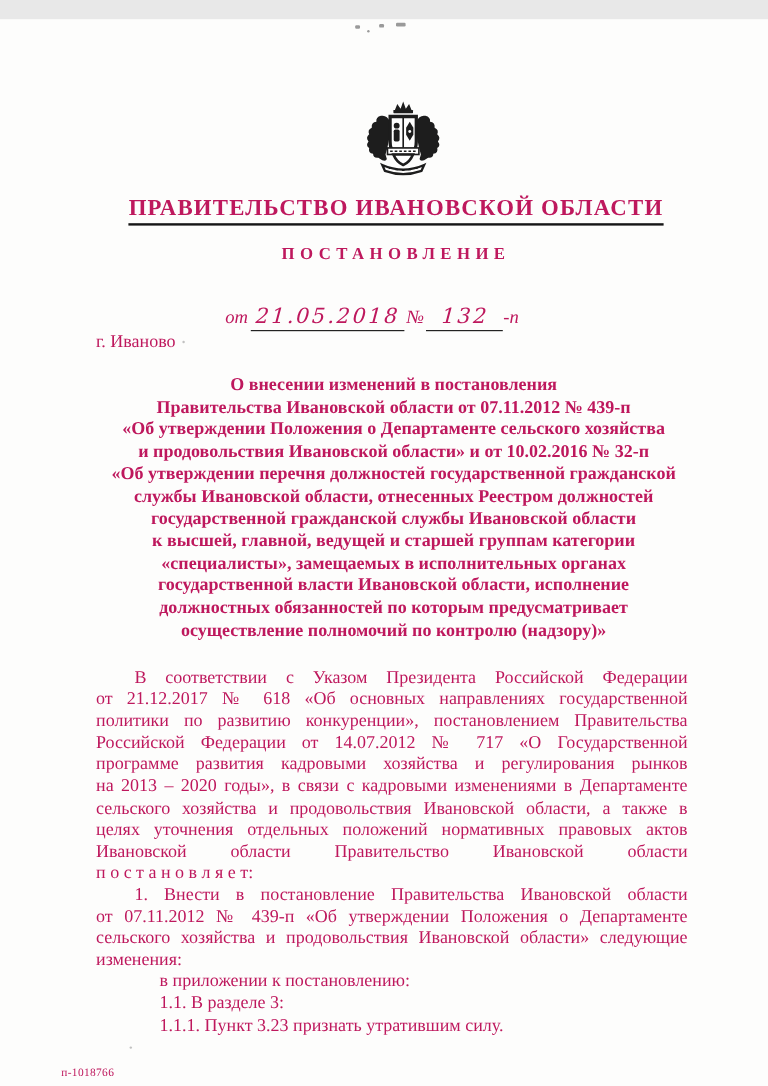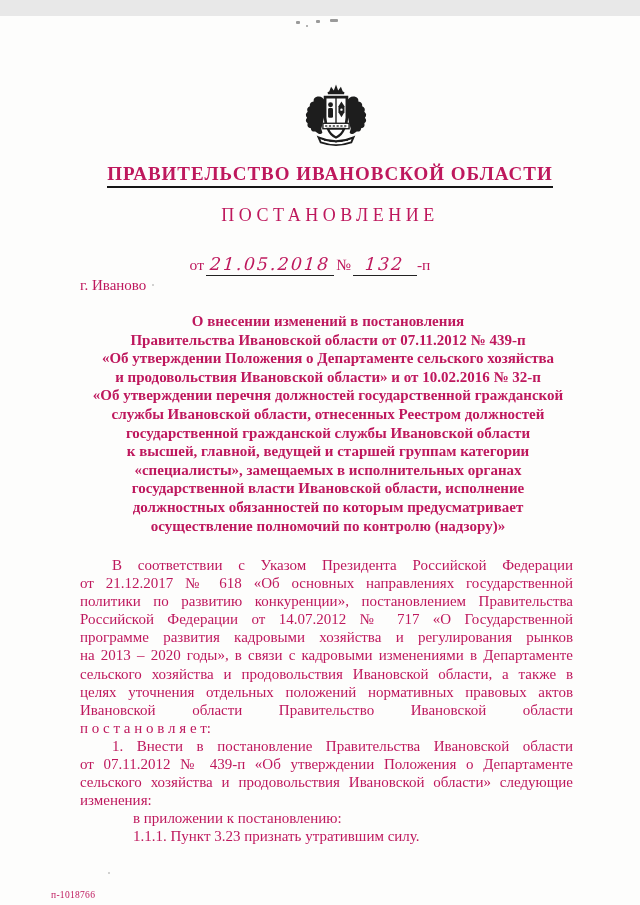--- a/index.html
+++ b/index.html
@@ -21,28 +21,28 @@
     position:absolute;top:147px;left:70px;width:520px;
     text-align:center;
   }
   .authority span{
     display:inline-block;
     font-weight:bold;font-size:19px;letter-spacing:1px;
     border-bottom:2px solid #161616;padding-bottom:1px;
   }
   .doctype{
     position:absolute;top:189px;left:70px;width:520px;
-    text-align:center;font-weight:normal;font-size:18px;letter-spacing:4.5px;
+    text-align:center;font-weight:bold;font-size:14px;letter-spacing:4.5px;
   }
   .dateline{
     position:absolute;top:238px;left:80px;width:460px;
     display:flex;justify-content:center;align-items:flex-end;
     font-size:15.5px;
   }
-  .dateline .lbl{padding:0 2px 2px 2px;}
+  .dateline .lbl{padding:0 2px 2px 2px;font-style:italic;}
   .blank{
     display:inline-block;text-align:center;
     border-bottom:1.6px solid #222;
     padding:0 4px 1px 4px;
   }
   .blank.date{min-width:118px;}
   .blank.num{min-width:56px;}
   .hand{
     font-family:"DejaVu Serif", serif;
     font-style:italic;font-size:17.5px;letter-spacing:2px;
@@ -169,19 +169,20 @@
         <div class="line">п о с т а н о в л я е т:</div>
       </div>
     <div>
         <div class="line just ind">1. Внести в постановление Правительства Ивановской области</div>
         <div class="line just">от 07.11.2012 № 439-п «Об утверждении Положения о Департаменте</div>
         <div class="line just">сельского хозяйства и продовольствия Ивановской области» следующие</div>
         <div class="line">изменения:</div>
       </div>
     <div>
         <div class="line ind2">в приложении к постановлению:</div>
+        <div class="line ind2">1.1. В разделе 3:</div>
         <div class="line ind2">1.1.1. Пункт 3.23 признать утратившим силу.</div>
       </div>
   </div>
 
   <div class="footer-code">п-1018766</div>
 
 </div>
 
 </body></html>

